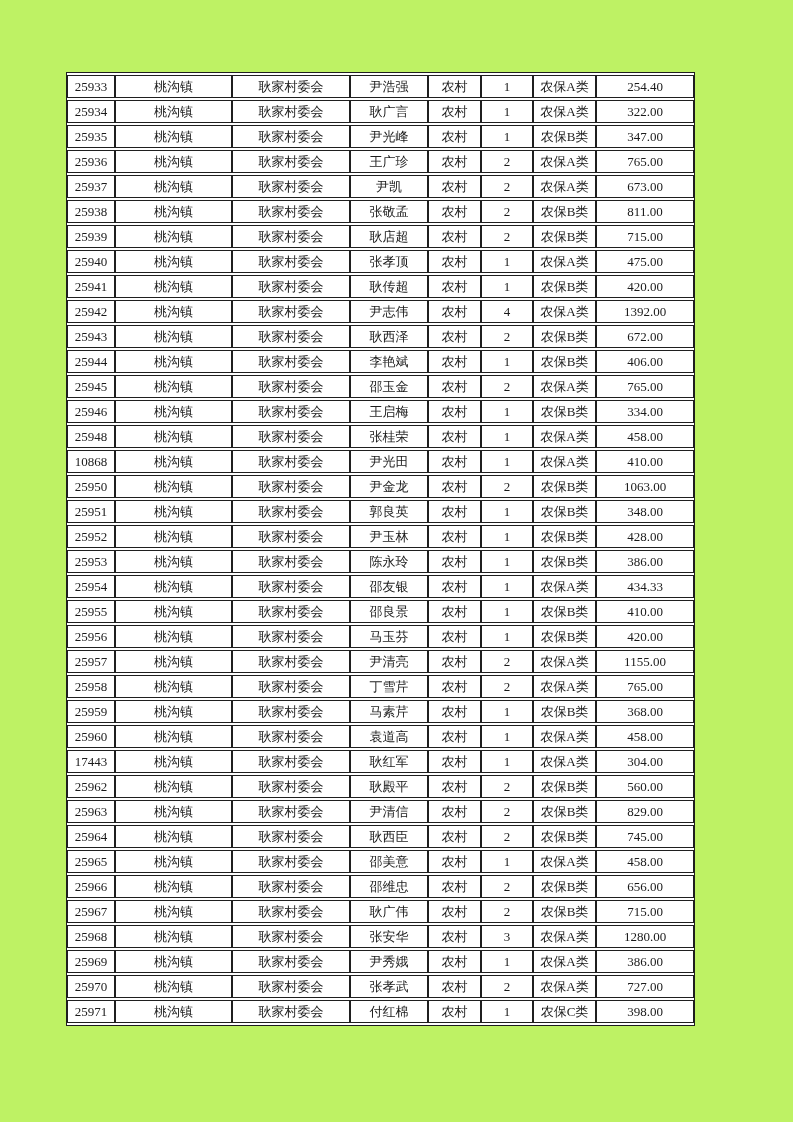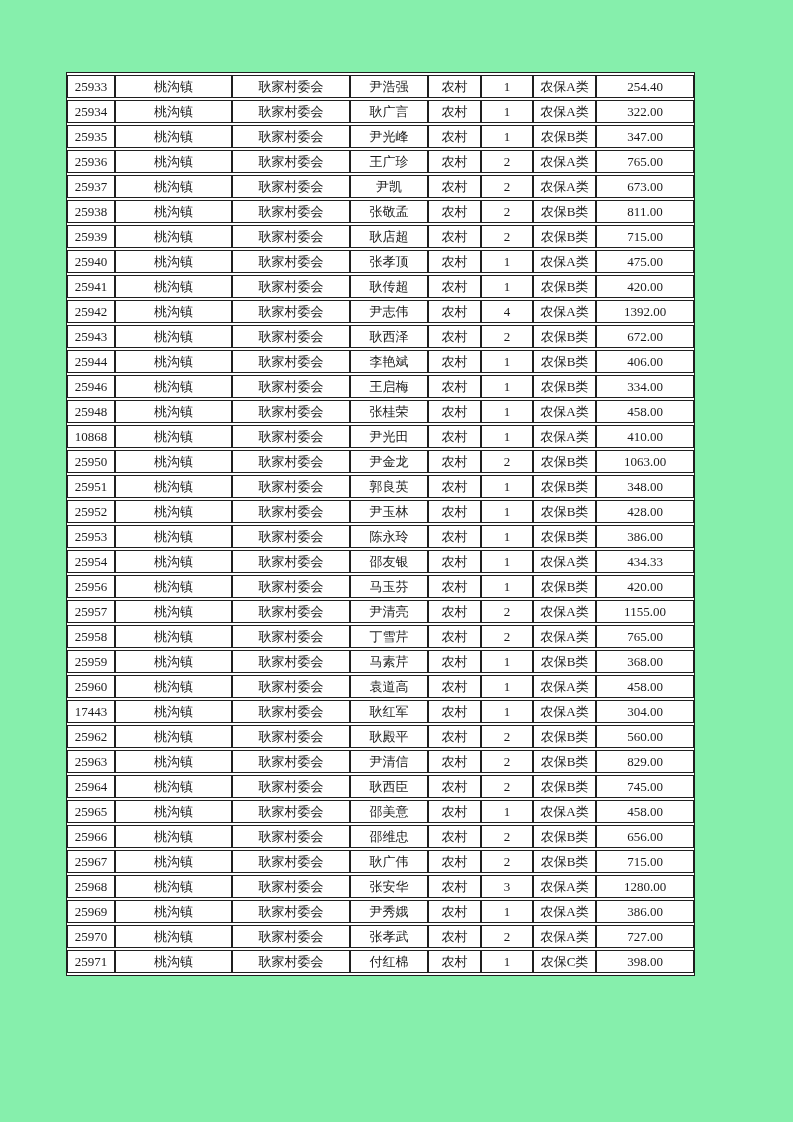--- a/index.html
+++ b/index.html
@@ -8,21 +8,21 @@
     width: 793px;
     height: 1122px;
     background: #ffffff;
     overflow: hidden;
     font-family: "Liberation Serif", "DejaVu Serif", serif;
   }
   .page {
     position: relative;
     width: 793px;
     height: 1122px;
-    background: #86efac;
+    background: #bef264;
   }
   table.roster {
     position: absolute;
     left: 66px;
     top: 72px;
     width: 627px;
     table-layout: fixed;
     border-collapse: separate;
     border-spacing: 0 2px;
     border: 1px solid #1f1f1f;
@@ -179,20 +179,30 @@
     <td>25944</td>
     <td>桃沟镇</td>
     <td>耿家村委会</td>
     <td>李艳斌</td>
     <td>农村</td>
     <td>1</td>
     <td>农保B类</td>
     <td>406.00</td>
   </tr>
         <tr>
+    <td>25945</td>
+    <td>桃沟镇</td>
+    <td>耿家村委会</td>
+    <td>邵玉金</td>
+    <td>农村</td>
+    <td>2</td>
+    <td>农保A类</td>
+    <td>765.00</td>
+  </tr>
+        <tr>
     <td>25946</td>
     <td>桃沟镇</td>
     <td>耿家村委会</td>
     <td>王启梅</td>
     <td>农村</td>
     <td>1</td>
     <td>农保B类</td>
     <td>334.00</td>
   </tr>
         <tr>
@@ -257,20 +267,30 @@
   </tr>
         <tr>
     <td>25954</td>
     <td>桃沟镇</td>
     <td>耿家村委会</td>
     <td>邵友银</td>
     <td>农村</td>
     <td>1</td>
     <td>农保A类</td>
     <td>434.33</td>
+  </tr>
+        <tr>
+    <td>25955</td>
+    <td>桃沟镇</td>
+    <td>耿家村委会</td>
+    <td>邵良景</td>
+    <td>农村</td>
+    <td>1</td>
+    <td>农保B类</td>
+    <td>410.00</td>
   </tr>
         <tr>
     <td>25956</td>
     <td>桃沟镇</td>
     <td>耿家村委会</td>
     <td>马玉芬</td>
     <td>农村</td>
     <td>1</td>
     <td>农保B类</td>
     <td>420.00</td>

